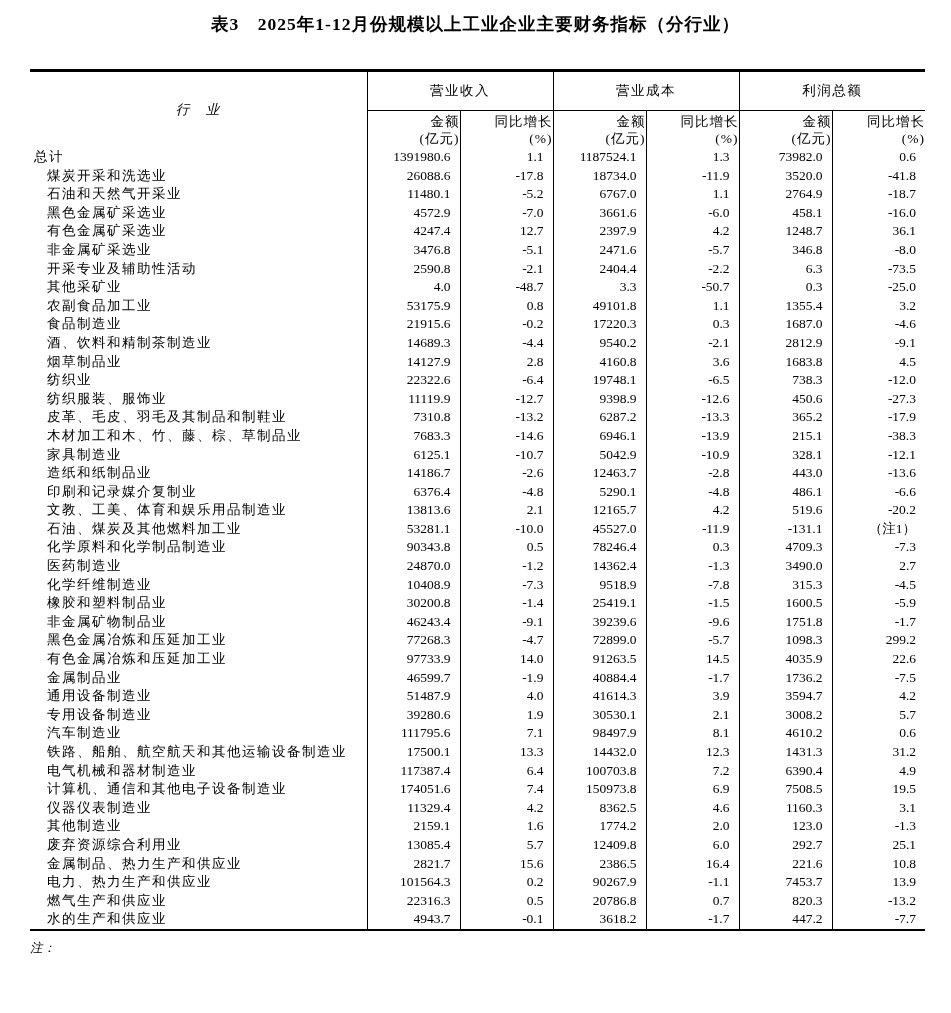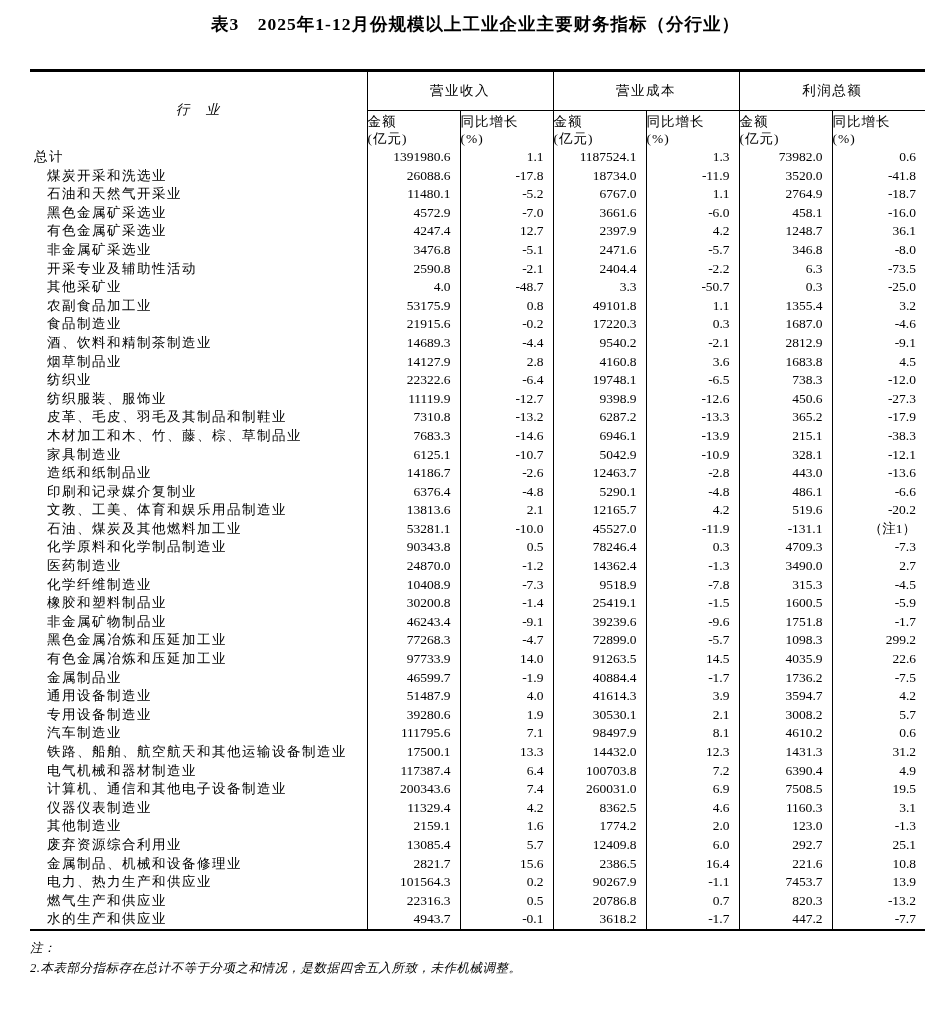--- a/index.html
+++ b/index.html
@@ -45,21 +45,21 @@
     overflow: hidden;
   }
 
   
   table.stats th:not(:last-child),
   table.stats td:not(:last-child) { border-right: 1px solid #000; }
 
   
   thead tr.group-row th { height: 38px; text-align: center; letter-spacing: 1.5px; }
   thead tr.group-row th.group { border-bottom: 1px solid #000; }
-  thead tr.sub-row th { height: 37px; text-align: left; letter-spacing: 1px; }
+  thead tr.sub-row th { height: 37px; text-align: right; letter-spacing: 1px; }
   thead th { border-bottom: 2px solid #000; }
   thead tr.group-row th.group { border-bottom: 1px solid #000; }
   th.industry-h { letter-spacing: 2px; border-bottom: 2px solid #000; font-style: italic; }
   .sub-line { display: block; line-height: 17px; }
 
   
   tbody tr { height: 18.6px; }
   tbody td { line-height: 18.6px; }
   tbody td.ind { padding-left: 17px; text-align: left; letter-spacing: 1.5px; }
   tbody tr.total td.ind { padding-left: 4px; }
@@ -426,23 +426,23 @@
           <td class="ind">电气机械和器材制造业</td>
           <td class="val">117387.4</td>
           <td class="val">6.4</td>
           <td class="val">100703.8</td>
           <td class="val">7.2</td>
           <td class="val">6390.4</td>
           <td class="val">4.9</td>
         </tr>
         <tr>
           <td class="ind">计算机、通信和其他电子设备制造业</td>
-          <td class="val">200343.6</td>
+          <td class="val">174051.6</td>
           <td class="val">7.4</td>
-          <td class="val">260031.0</td>
+          <td class="val">150973.8</td>
           <td class="val">6.9</td>
           <td class="val">7508.5</td>
           <td class="val">19.5</td>
         </tr>
         <tr>
           <td class="ind">仪器仪表制造业</td>
           <td class="val">11329.4</td>
           <td class="val">4.2</td>
           <td class="val">8362.5</td>
           <td class="val">4.6</td>
@@ -461,21 +461,21 @@
         <tr>
           <td class="ind">废弃资源综合利用业</td>
           <td class="val">13085.4</td>
           <td class="val">5.7</td>
           <td class="val">12409.8</td>
           <td class="val">6.0</td>
           <td class="val">292.7</td>
           <td class="val">25.1</td>
         </tr>
         <tr>
-          <td class="ind">金属制品、机械和设备修理业</td>
+          <td class="ind">金属制品、热力生产和供应业</td>
           <td class="val">2821.7</td>
           <td class="val">15.6</td>
           <td class="val">2386.5</td>
           <td class="val">16.4</td>
           <td class="val">221.6</td>
           <td class="val">10.8</td>
         </tr>
         <tr>
           <td class="ind">电力、热力生产和供应业</td>
           <td class="val">101564.3</td>
@@ -501,16 +501,15 @@
           <td class="val">3618.2</td>
           <td class="val">-1.7</td>
           <td class="val">447.2</td>
           <td class="val">-7.7</td>
         </tr>
       </tbody>
   </table>
 
   <div class="notes">
     <div>注：</div>
-    <div>2.本表部分指标存在总计不等于分项之和情况，是数据四舍五入所致，未作机械调整。</div>
   </div>
 
 </div>
 
 </body></html>

